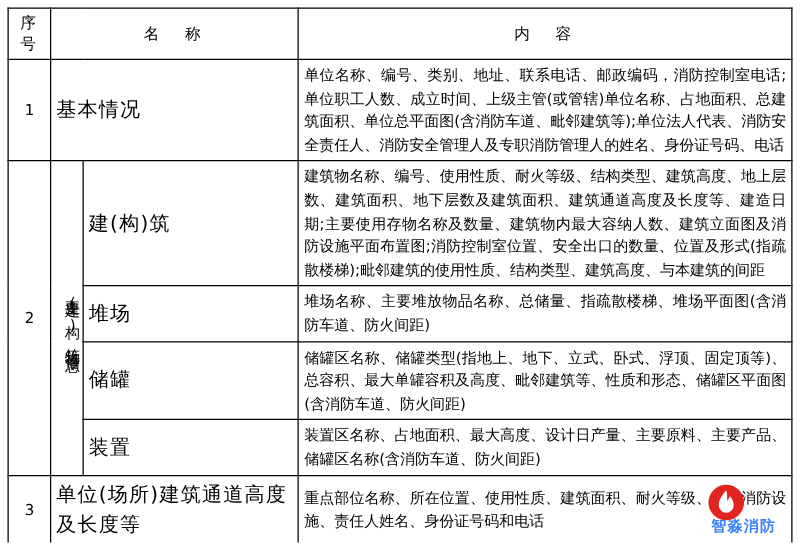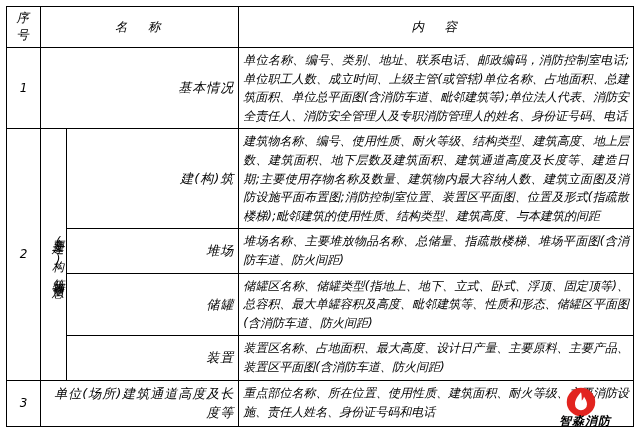--- a/index.html
+++ b/index.html
@@ -14,21 +14,20 @@
     color: #000000;
     overflow: hidden;
     position: relative;
   }
   .page {
     position: relative;
     width: 640px;
     height: 434px;
     box-sizing: border-box;
     padding: 6px 6px 0 6px;
-    font-style: italic;
   }
   table.doc-table {
     border-collapse: collapse;
     width: 628px;
     table-layout: fixed;
   }
   table.doc-table td, table.doc-table th {
     border: 1px solid #000000;
     vertical-align: middle;
     padding: 3px 4px;
@@ -45,22 +44,22 @@
     letter-spacing: 4px;
     padding: 5px 0;
   }
   .hdr .hdr-no { letter-spacing: 2px; }
 
   .cell-no {
     text-align: center;
     font-size: 12px;
   }
   .cell-name {
-    text-align: right;
-    font-size: 13px;
+    text-align: left;
+    font-size: 16px;
     letter-spacing: 1px;
     line-height: 1.5;
   }
   .cell-content {
     text-align: justify;
     font-size: 12px;
     line-height: 1.55;
     letter-spacing: 0px;
   }
   .cell-vert {
@@ -80,24 +79,24 @@
   .watermark {
     position: absolute;
     right: 8px;
     bottom: 2px;
     width: 130px;
     height: 42px;
     pointer-events: none;
   }
   .wm-text {
     position: absolute;
-    right: 21px;
+    right: 11px;
     bottom: 2px;
     font-size: 12px;
-    color: #000000;
+    color: #3b82f6;
     font-weight: bold;
     letter-spacing: 1px;
     font-family: "DejaVu Sans", "Liberation Sans", sans-serif;
   }
   .wm-flame {
     position: absolute;
     right: 36px;
     bottom: 15px;
     width: 30px;
     height: 30px;
@@ -127,33 +126,33 @@
         <td class="cell-name" colspan="2">基本情况</td>
         <td class="cell-content">单位名称、编号、类别、地址、联系电话、邮政编码，消防控制室电话;单位职工人数、成立时间、上级主管(或管辖)单位名称、占地面积、总建筑面积、单位总平面图(含消防车道、毗邻建筑等);单位法人代表、消防安全责任人、消防安全管理人及专职消防管理人的姓名、身份证号码、电话</td>
       </tr>
 
       <tr>
         <td class="cell-no" rowspan="4">2</td>
         <td class="cell-vert" rowspan="4">
           <div class="vert-text">主要建(构)筑物等信息</div>
         </td>
         <td class="cell-name">建(构)筑</td>
-        <td class="cell-content">建筑物名称、编号、使用性质、耐火等级、结构类型、建筑高度、地上层数、建筑面积、地下层数及建筑面积、建筑通道高度及长度等、建造日期;主要使用存物名称及数量、建筑物内最大容纳人数、建筑立面图及消防设施平面布置图;消防控制室位置、装置区平面图、位置及形式(指疏散楼梯);毗邻建筑的使用性质、结构类型、建筑高度、与本建筑的间距</td>
+        <td class="cell-content">建筑物名称、编号、使用性质、耐火等级、结构类型、建筑高度、地上层数、建筑面积、地下层数及建筑面积、建筑通道高度及长度等、建造日期;主要使用存物名称及数量、建筑物内最大容纳人数、建筑立面图及消防设施平面布置图;消防控制室位置、安全出口的数量、位置及形式(指疏散楼梯);毗邻建筑的使用性质、结构类型、建筑高度、与本建筑的间距</td>
       </tr>
       <tr>
         <td class="cell-name">堆场</td>
         <td class="cell-content">堆场名称、主要堆放物品名称、总储量、指疏散楼梯、堆场平面图(含消防车道、防火间距)</td>
       </tr>
       <tr>
         <td class="cell-name">储罐</td>
         <td class="cell-content">储罐区名称、储罐类型(指地上、地下、立式、卧式、浮顶、固定顶等)、总容积、最大单罐容积及高度、毗邻建筑等、性质和形态、储罐区平面图(含消防车道、防火间距)</td>
       </tr>
       <tr>
         <td class="cell-name">装置</td>
-        <td class="cell-content">装置区名称、占地面积、最大高度、设计日产量、主要原料、主要产品、装置区平面图(含消防车道、防火间距)</td>
+        <td class="cell-content">装置区名称、占地面积、最大高度、设计日产量、主要原料、主要产品、储罐区名称(含消防车道、防火间距)</td>
       </tr>
 
       <tr>
         <td class="cell-no">3</td>
         <td class="cell-name" colspan="2">单位(场所)建筑通道高度及长度等</td>
         <td class="cell-content">重点部位名称、所在位置、使用性质、建筑面积、耐火等级、主要消防设施、责任人姓名、身份证号码和电话</td>
       </tr>
     </tbody>
   </table>
 

